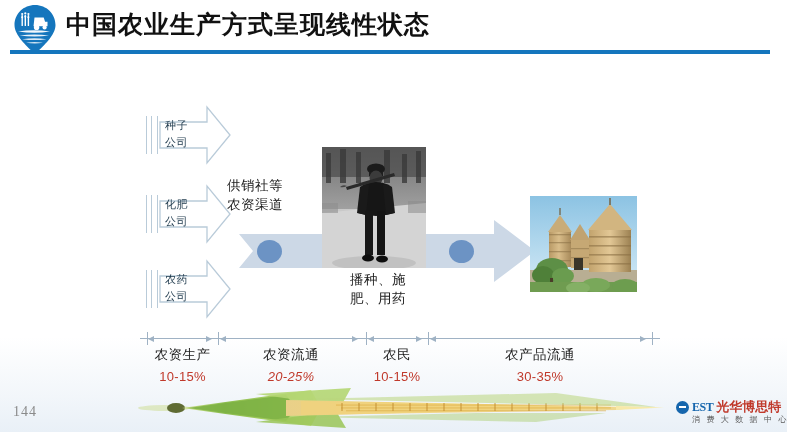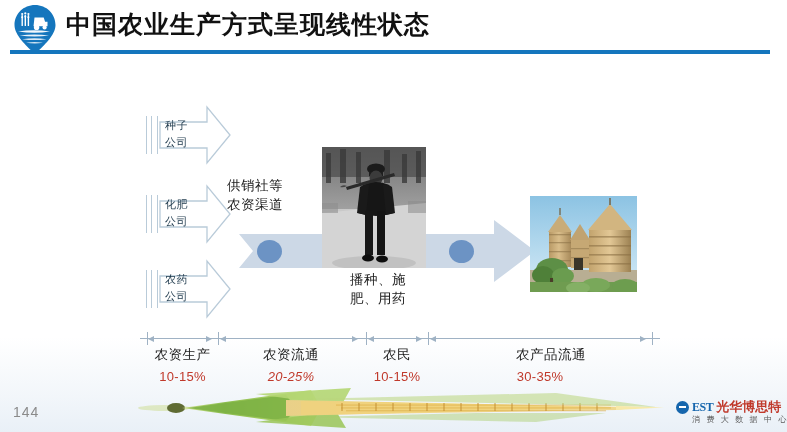--- a/index.html
+++ b/index.html
@@ -190,21 +190,21 @@
     position: absolute;
     left: 136px; top: 386px;
     width: 530px; height: 44px;
   }
   #corn svg { display: block; }
 
   
   #page-number {
     position: absolute;
     left: 13px; top: 404px;
-    font-family: Liberation Sans, sans-serif;
+    font-family: Liberation Serif, serif;
     font-size: 14px;
     color: #8a8a8a;
     letter-spacing: 1px;
   }
 
   
   #brand {
     position: absolute;
     left: 676px; top: 398px;
     width: 106px; height: 30px;
@@ -450,21 +450,21 @@
     <div class="arrowhead-l" style="left:80px;"></div>
     <div class="arrowhead-r" style="left:212px;"></div>
     <div class="arrowhead-l" style="left:228px;"></div>
     <div class="arrowhead-r" style="left:276px;"></div>
     <div class="arrowhead-l" style="left:290px;"></div>
     <div class="arrowhead-r" style="left:500px;"></div>
 
     <div class="seg-label" style="left:7px;  width:71px;">农资生产</div>
     <div class="seg-label" style="left:78px; width:146px;">农资流通</div>
     <div class="seg-label" style="left:226px;width:62px;">农民</div>
-    <div class="seg-label" style="left:299px;width:224px;">农产品流通</div>
+    <div class="seg-label" style="left:288px;width:224px;">农产品流通</div>
 
     <div class="seg-value" style="left:7px;  width:71px;">10-15%</div>
     <div class="seg-value" style="left:78px; width:146px;font-style:italic;">20-25%</div>
     <div class="seg-value" style="left:226px;width:62px;">10-15%</div>
     <div class="seg-value" style="left:288px;width:224px;">30-35%</div>
   </div>
 
   <div id="corn">
     <svg width="530" height="44" viewBox="0 0 530 44">
       <defs>

